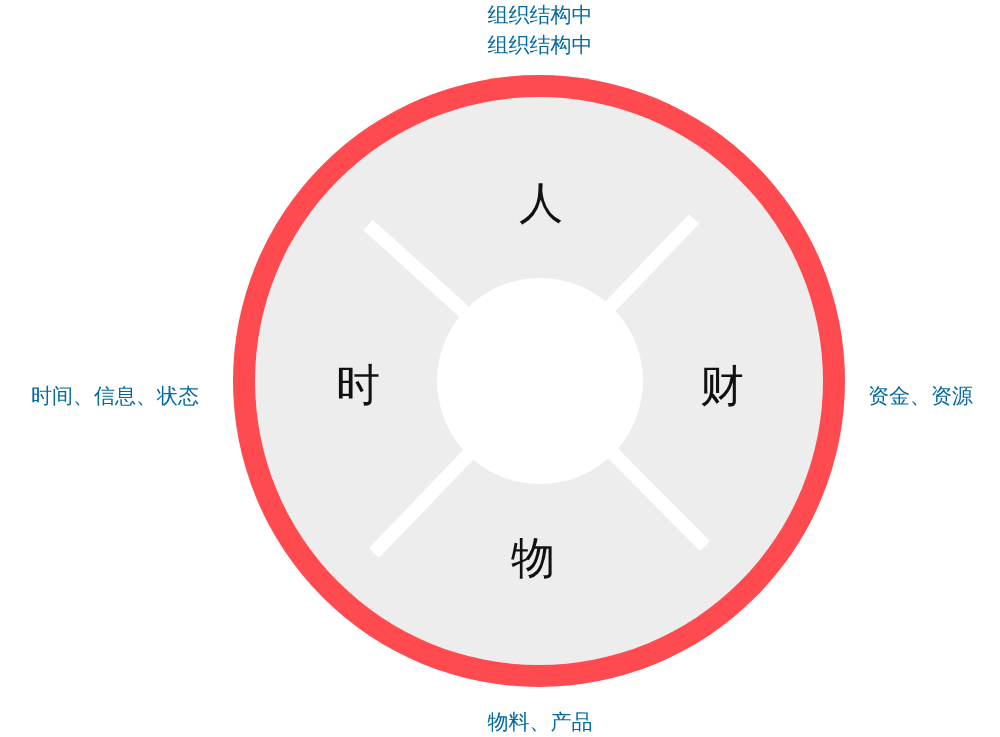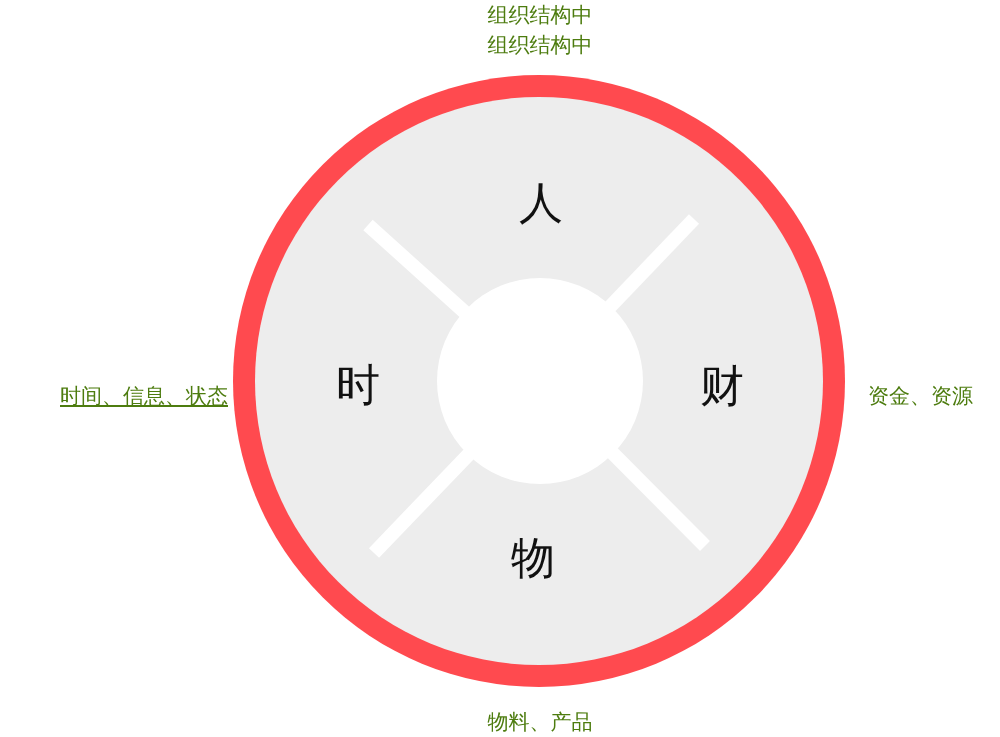--- a/index.html
+++ b/index.html
@@ -63,38 +63,37 @@
       height: 60px;
       line-height: 60px;
       text-align: center;
       font-size: 44px;
       color: #111111;
       transform: translate(-50%, -50%);
     }
     .annotation {
       position: absolute;
       font-size: 21px;
-      color: #4d7c0f;
+      color: #0369a1;
       line-height: 30px;
       white-space: nowrap;
     }
     .annotation-top {
       left: 540px;
       top: 0px;
       transform: translateX(-50%);
       text-align: center;
       width: 160px;
     }
     .annotation-top span { display: block; }
     .annotation-left {
-      left: 16px;
+      left: 9px;
       top: 381px;
       width: 212px;
-      text-align: right;
-      text-decoration: underline;
+      text-align: center;
     }
     .annotation-right {
       left: 868px;
       top: 381px;
       width: 140px;
       text-align: left;
     }
     .annotation-bottom {
       left: 540px;
       top: 707px;

